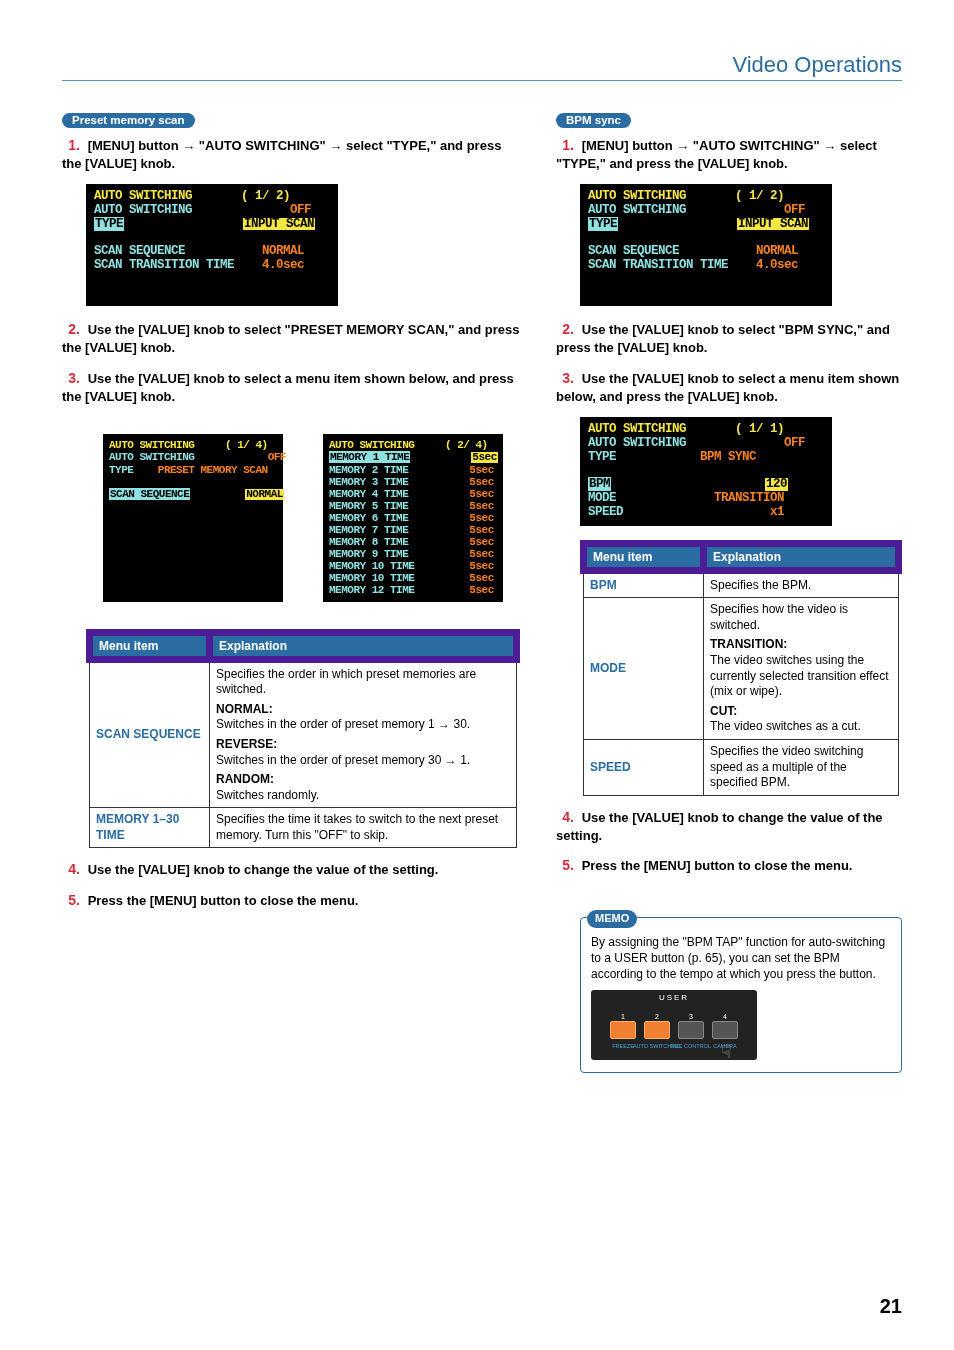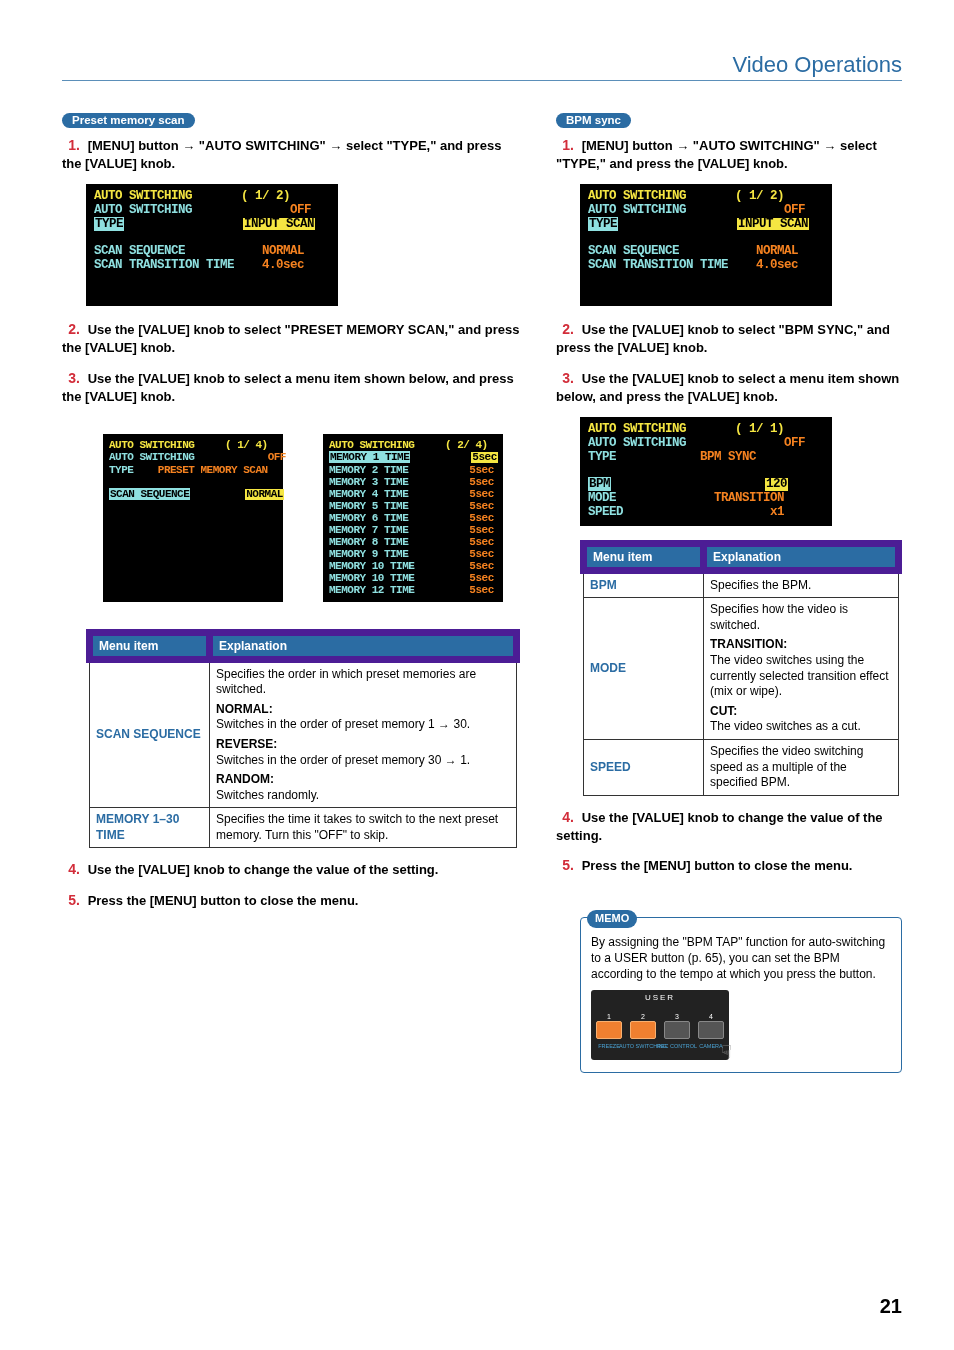--- a/index.html
+++ b/index.html
@@ -118,21 +118,21 @@
     font-size: 11px;
     padding: 1px 8px 2px 8px;
     border-radius: 9px;
     position: relative;
     top: -14px;
     margin-left: -4px;
   }
   .memo-body { margin-top: -8px; }
   .user-btns {
     margin-top: 8px;
-    width: 138px;
+    width: 166px;
     height: 70px;
     background: #222;
     border-radius: 3px;
     position: relative;
     display:flex;
     align-items: center;
     justify-content: center;
     gap: 8px;
     padding-top: 10px;
   }

